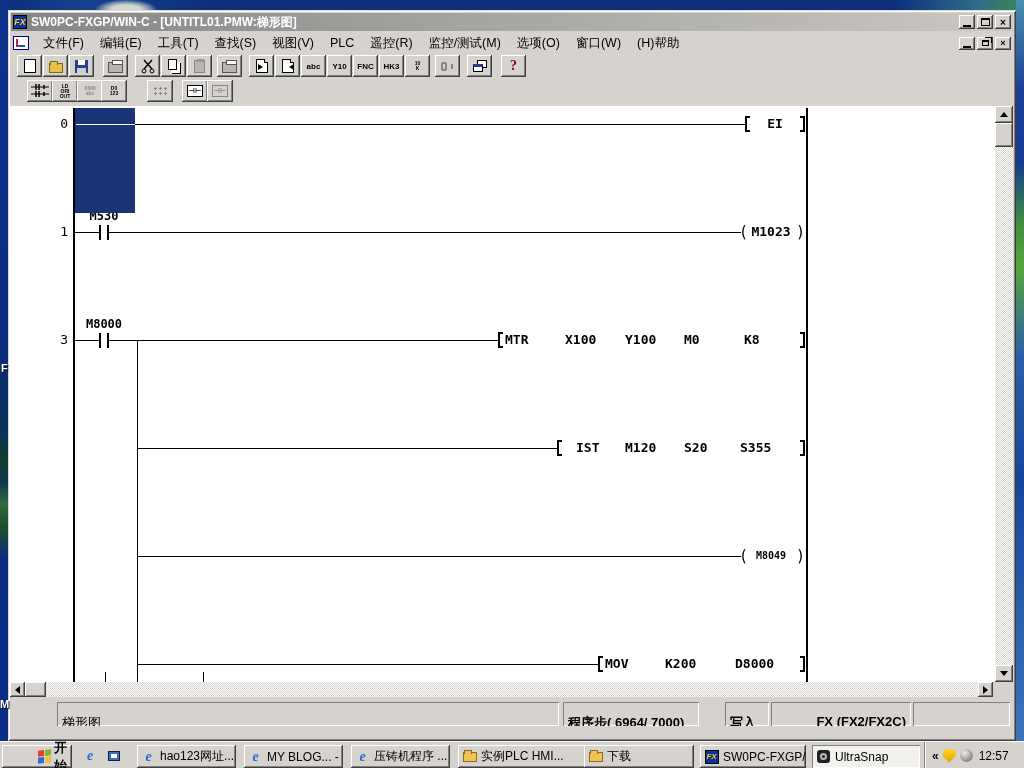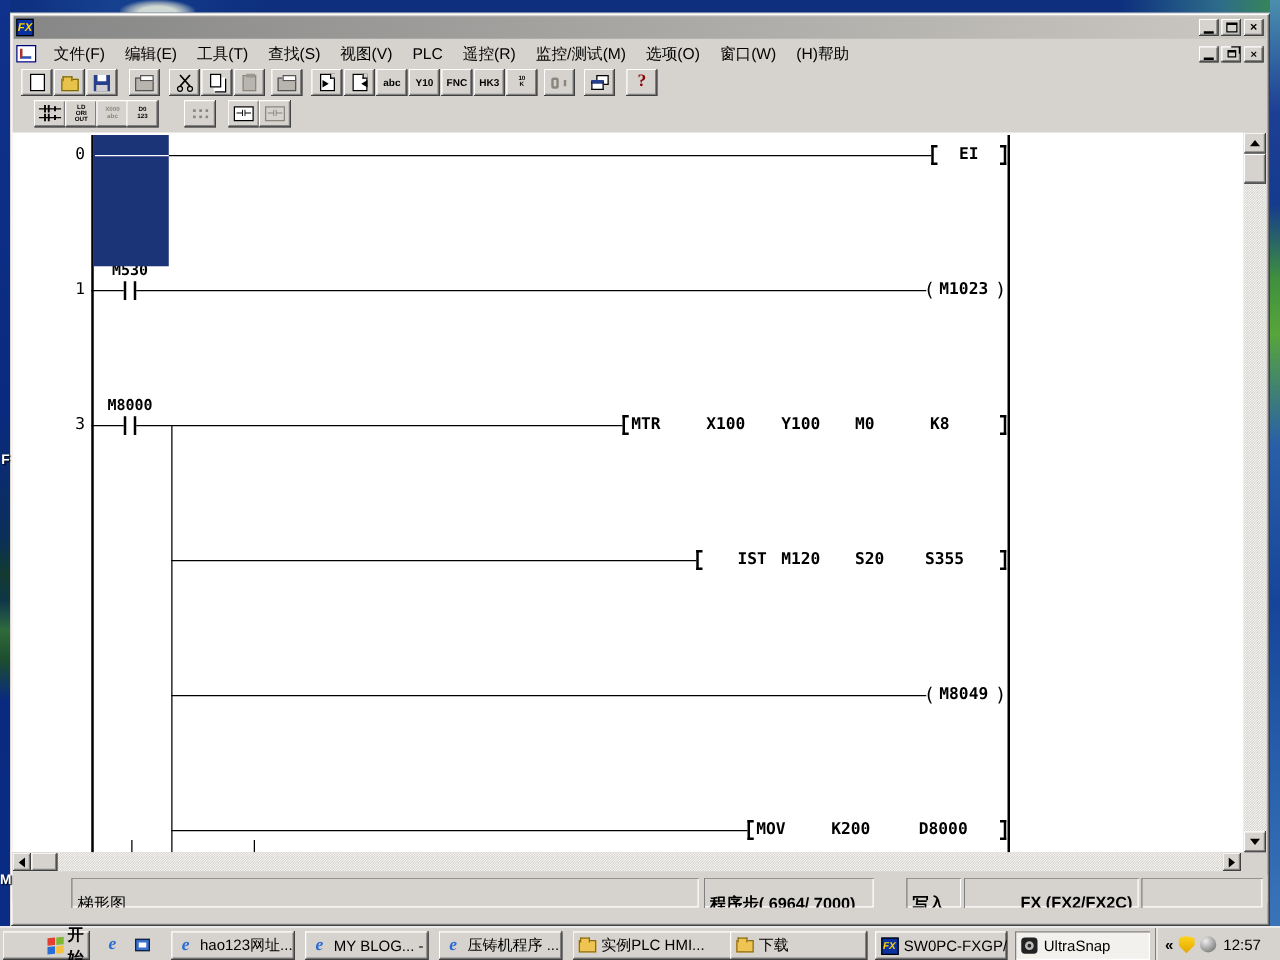--- a/index.html
+++ b/index.html
@@ -154,20 +154,21 @@
       <div class="smudge"></div>
     </div>
   <div class="abs" id="desk-right"></div>
   <div class="abs desk-letter" style="left:1px;top:362px;">F</div>
   <div class="abs desk-letter" style="left:0;top:698px;">M</div>
 
   <div class="abs" id="window">
 
     <div class="abs" id="titlebar">
       <div id="title-icon">FX</div>
+      <span id="title-text">SW0PC-FXGP/WIN-C - [UNTITL01.PMW:梯形图]</span>
       <span style="flex:1"></span>
       <div class="cap-btn raised">
           <i class="glyph-min"></i>
         </div>
       <div class="cap-btn raised">
           <i class="glyph-max"></i>
         </div>
       <div class="cap-btn raised">
           <span>×</span>
         </div>
@@ -329,29 +330,29 @@
       <div class="lb" style="left:488px;top:226px"></div>
       <div class="lt" style="left:495px;top:227px">MTR</div>
       <div class="lt" style="left:555px;top:227px">X100</div>
       <div class="lt" style="left:615px;top:227px">Y100</div>
       <div class="lt" style="left:674px;top:227px">M0</div>
       <div class="lt" style="left:734px;top:227px">K8</div>
       <div class="rb" style="left:790px;top:226px"></div>
 
       <div class="hline" style="left:127px;top:342px;width:420px"></div>
       <div class="lb" style="left:547px;top:334px"></div>
-      <div class="lt" style="left:580px;top:335px">IST</div>
+      <div class="lt" style="left:566px;top:335px">IST</div>
       <div class="lt" style="left:615px;top:335px">M120</div>
       <div class="lt" style="left:674px;top:335px">S20</div>
       <div class="lt" style="left:730px;top:335px">S355</div>
       <div class="rb" style="left:790px;top:334px"></div>
 
       <div class="hline" style="left:127px;top:450px;width:604px"></div>
       <div class="paren" style="left:729px;top:441px">(</div>
-      <div class="lbl" style="left:737px;top:443px;width:48px;font-size:13px">M8049</div>
+      <div class="lbl" style="left:737px;top:443px;width:48px;font-size:10px">M8049</div>
       <div class="paren" style="left:786px;top:441px">)</div>
 
       <div class="hline" style="left:127px;top:558px;width:461px"></div>
       <div class="lb" style="left:588px;top:550px"></div>
       <div class="lt" style="left:595px;top:551px">MOV</div>
       <div class="lt" style="left:655px;top:551px">K200</div>
       <div class="lt" style="left:725px;top:551px">D8000</div>
       <div class="rb" style="left:790px;top:550px"></div>
 
       <div class="vline" style="left:95px;top:566px;height:10px"></div>

